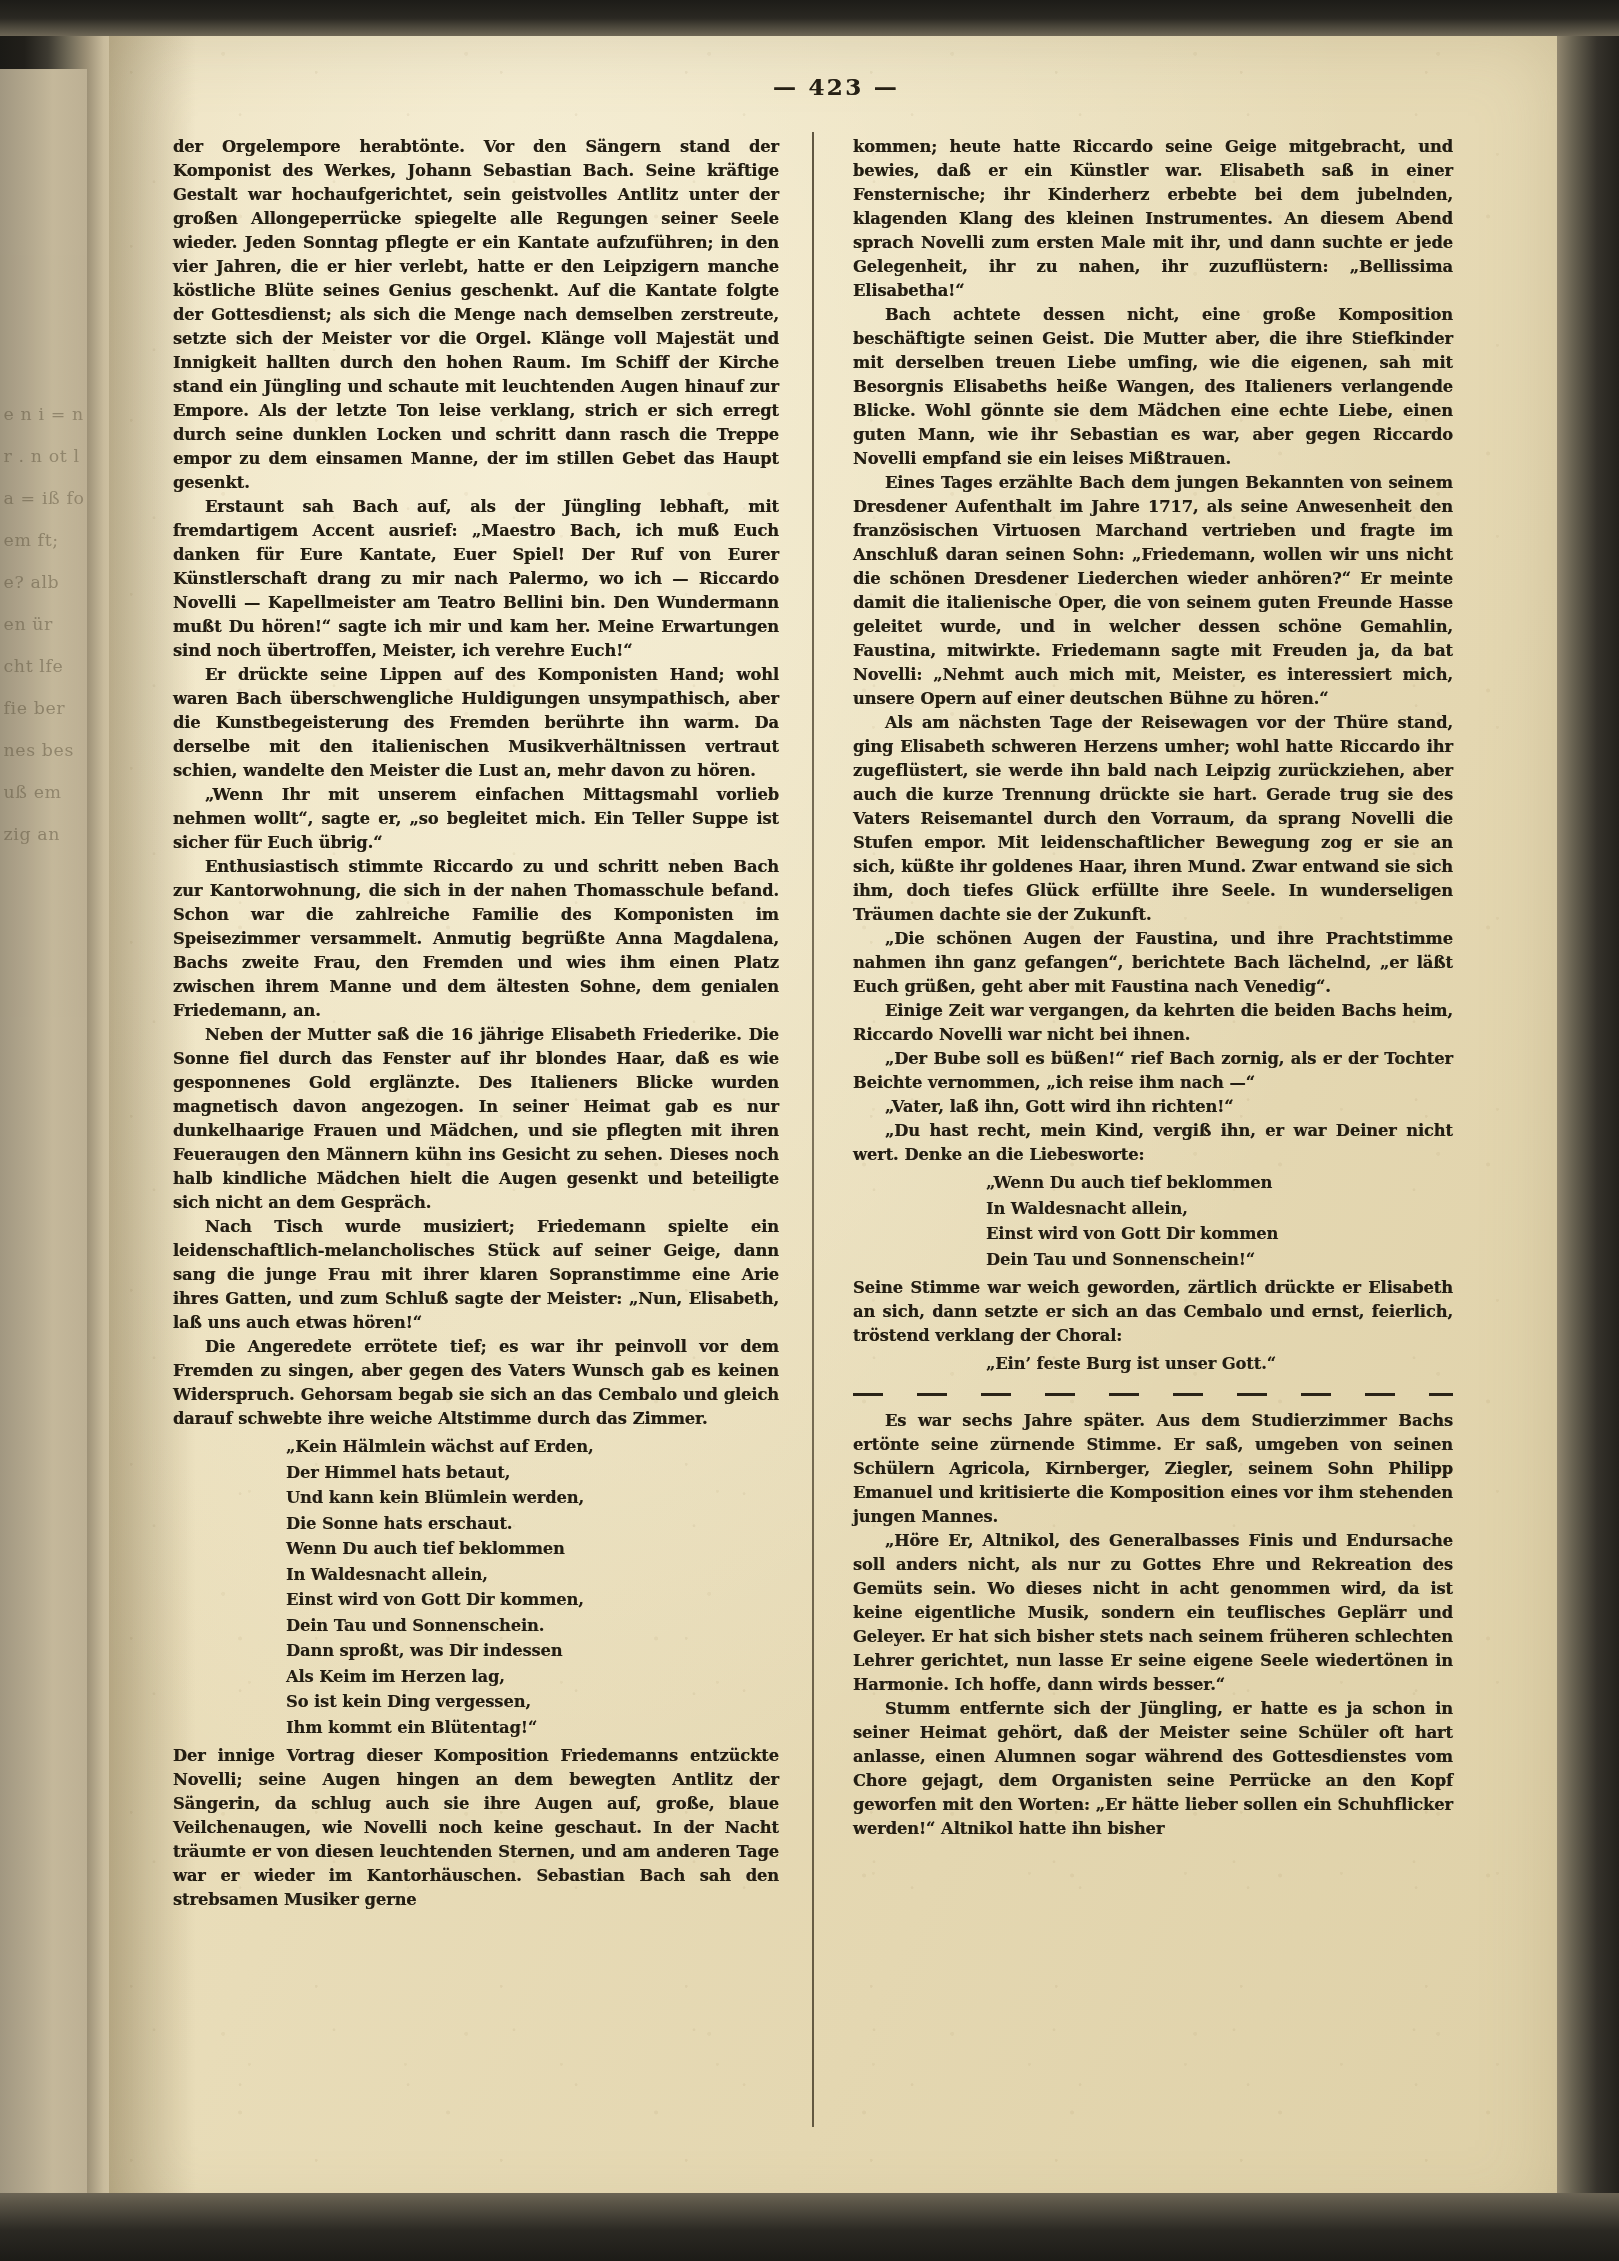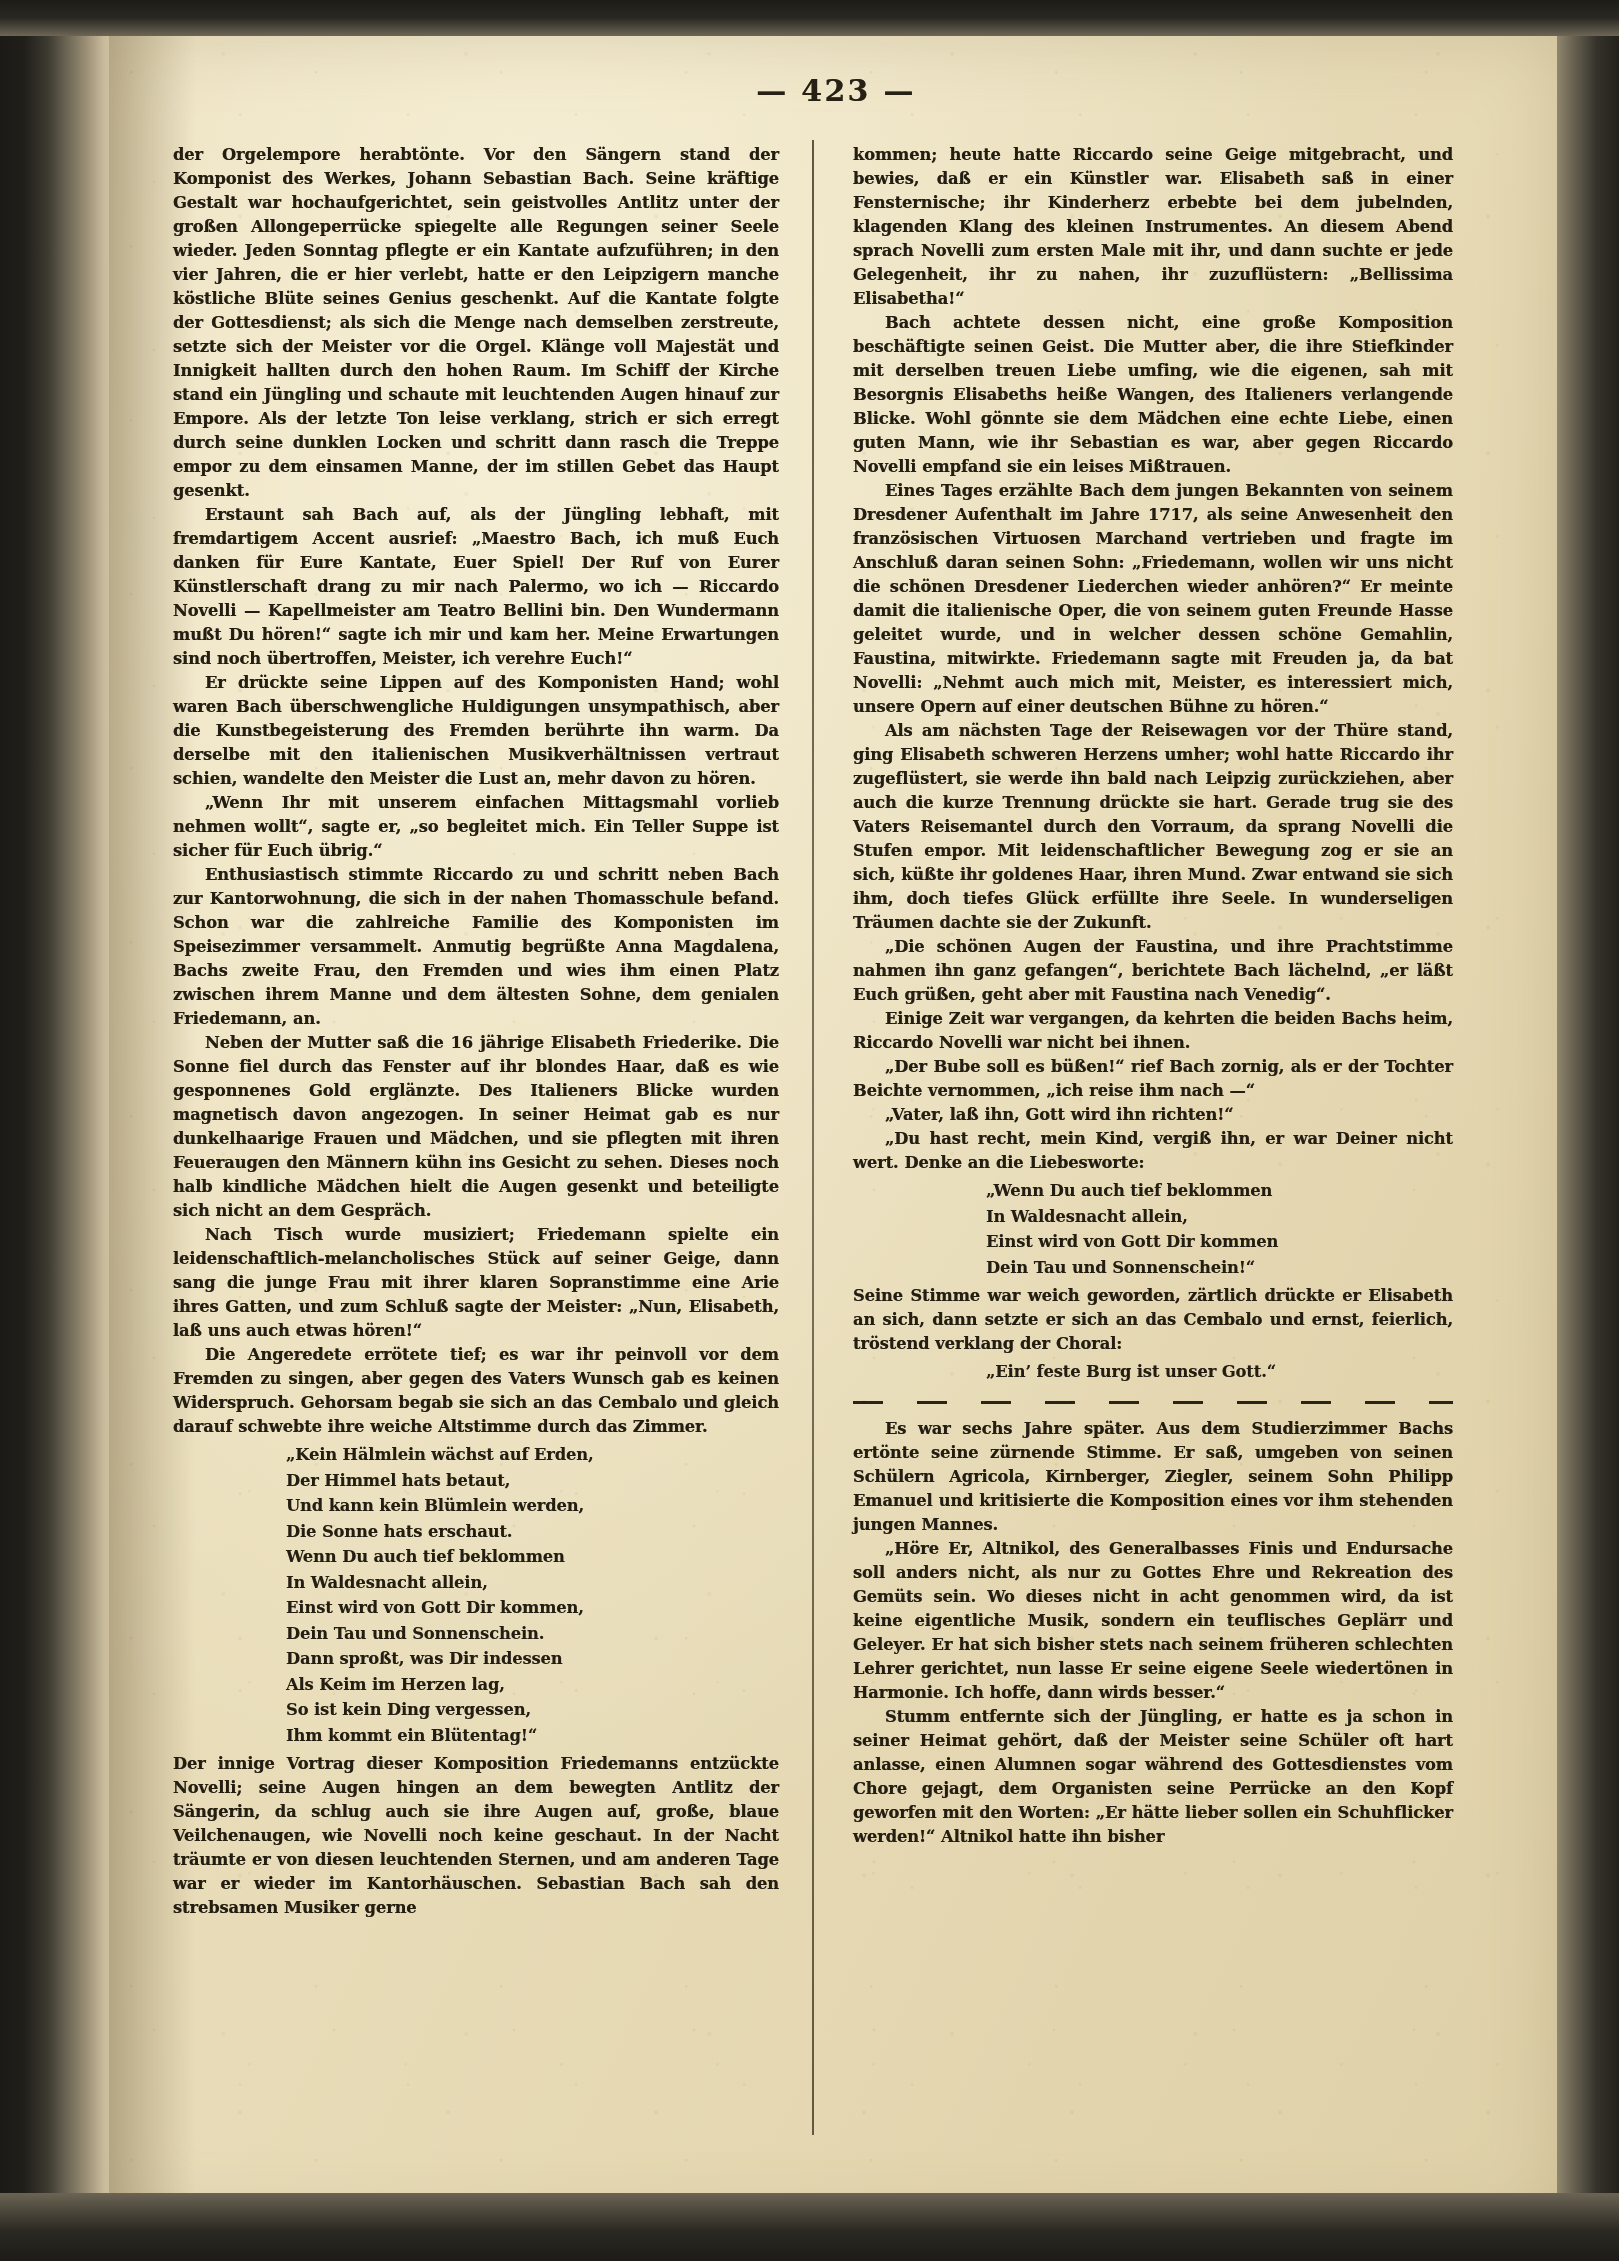--- a/index.html
+++ b/index.html
@@ -131,21 +131,21 @@
     left: 64px;
     top: 35px;
     width: 1326px;
     height: 2119px;
   }
 
   #folio {
     text-align: center;
     font-family: "DejaVu Serif", "Liberation Serif", serif;
     font-weight: 700;
-    font-size: 30px;
+    font-size: 23px;
     letter-spacing: 2.3px;
     color: #262015;
     margin: 3.5px 0 35px 0;
     text-shadow: 0 0 0.6px rgba(40,32,18,.55);
   }
 
   #columns {
     display: flex;
     gap: 0;
     position: relative;
@@ -211,20 +211,23 @@
     background-size: 64px 2.9px;
     background-repeat: repeat-x;
   }
 </style>
 </head>
 <body>
 
 <div id="scan">
 
   <div id="binding-left"></div>
+  <div id="facing-page">
+    <div id="facing-text">e n i = n r . n ot l a = iß fo em ft; e? alb en ür cht lfe fie ber nes bes uß em zig an</div>
+  </div>
   <div id="binding-gutter"></div>
   <div id="edge-right-in"></div>
   <div id="edge-right"></div>
 
   <div id="page">
     <div id="page-gutter-shade"></div>
 
     <div id="content">
 
       <div id="folio">— 423 —</div>

